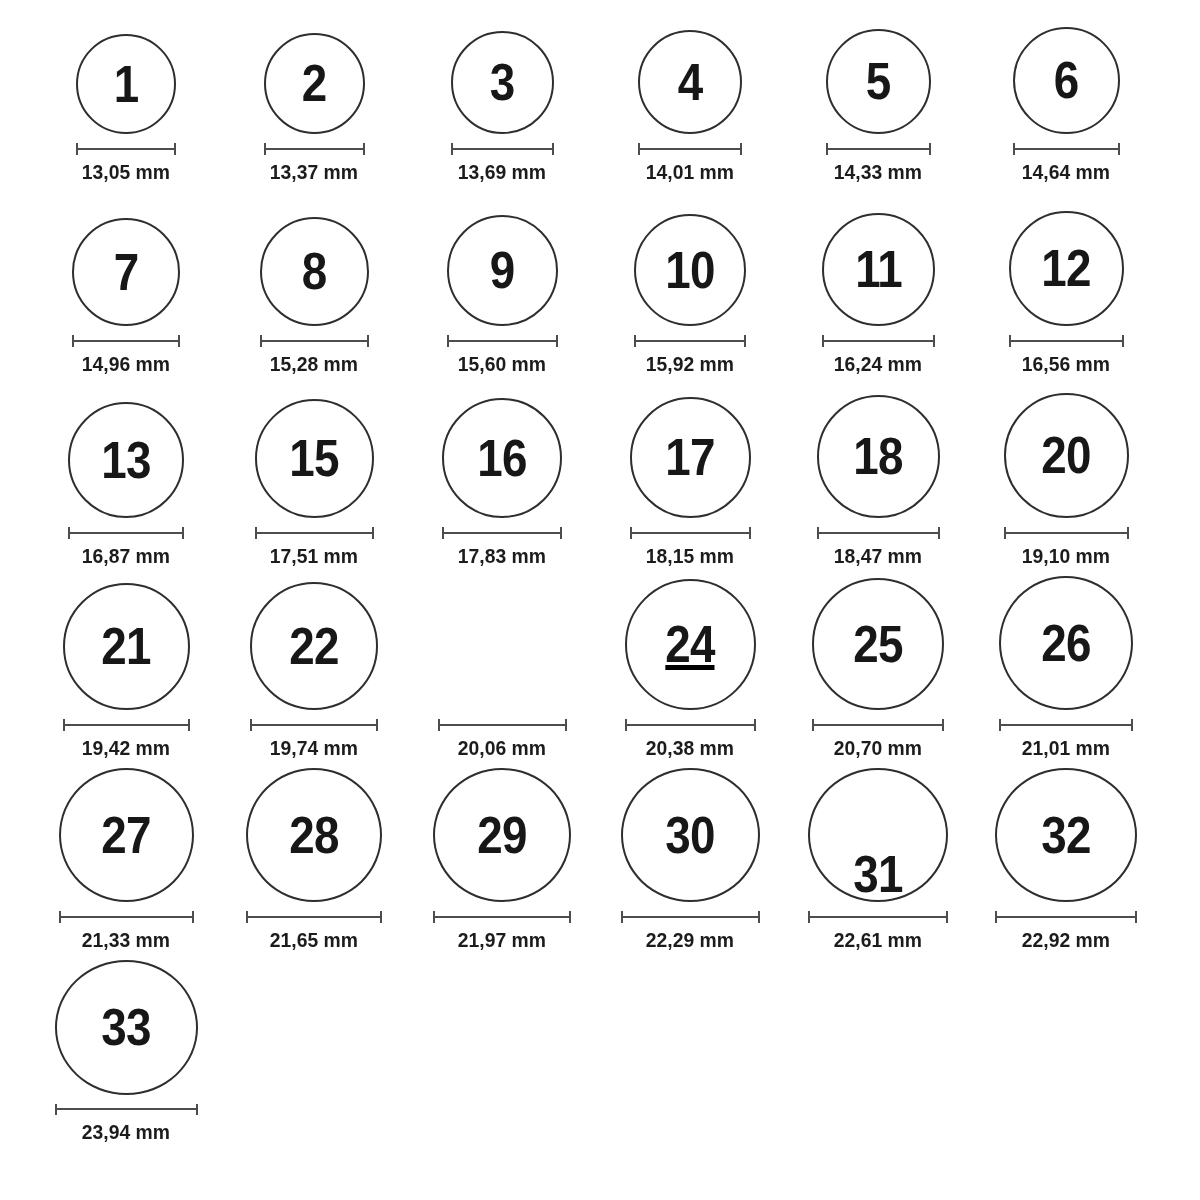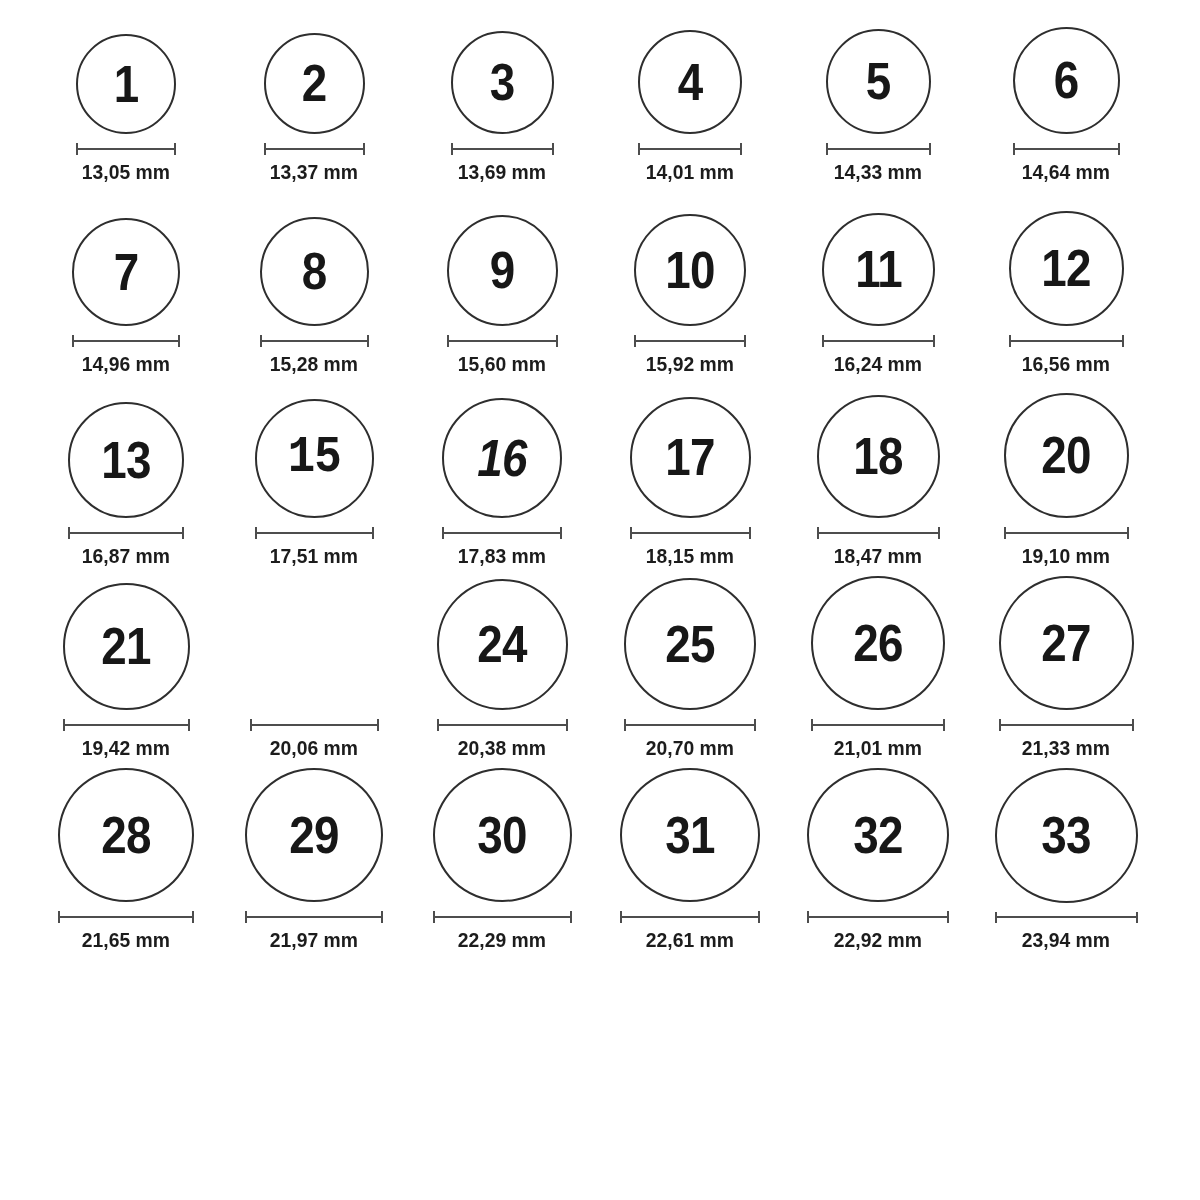--- a/index.html
+++ b/index.html
@@ -166,28 +166,28 @@
         <div class="mlabel">16,56 mm</div>
       </div>
       <div class="cell">
         <div class="circle" style="width: 116px; height: 116px;">
           <span class="num">13</span>
         </div>
         <div class="mline" style="width: 116px;"></div>
         <div class="mlabel">16,87 mm</div>
       </div>
       <div class="cell">
-        <div class="circle" style="width: 119px; height: 119px; font-family: Liberation Mono, monospace;">
+        <div class="circle" style="width: 119px; height: 119px;">
           <span class="num">15</span>
         </div>
         <div class="mline" style="width: 119px;"></div>
         <div class="mlabel">17,51 mm</div>
       </div>
       <div class="cell">
-        <div class="circle" style="width: 120px; height: 120px; font-style: italic;">
+        <div class="circle" style="width: 120px; height: 120px;">
           <span class="num">16</span>
         </div>
         <div class="mline" style="width: 120px;"></div>
         <div class="mlabel">17,83 mm</div>
       </div>
       <div class="cell">
         <div class="circle" style="width: 121px; height: 121px;">
           <span class="num">17</span>
         </div>
         <div class="mline" style="width: 121px;"></div>
@@ -208,25 +208,32 @@
         <div class="mlabel">19,10 mm</div>
       </div>
       <div class="cell">
         <div class="circle" style="width: 127px; height: 127px; text-align: center;">
           <span class="num">21</span>
         </div>
         <div class="mline" style="width: 127px;"></div>
         <div class="mlabel">19,42 mm</div>
       </div>
       <div class="cell">
+        <div class="circle" style="width: 128px; height: 128px;">
+          <span class="num">22</span>
+        </div>
+        <div class="mline" style="width: 128px;"></div>
+        <div class="mlabel">19,74 mm</div>
+      </div>
+      <div class="cell">
         <div class="mline" style="width: 129px;"></div>
         <div class="mlabel">20,06 mm</div>
       </div>
       <div class="cell">
-        <div class="circle" style="width: 131px; height: 131px;">
+        <div class="circle" style="width: 131px; height: 131px; text-decoration: underline;">
           <span class="num">24</span>
         </div>
         <div class="mline" style="width: 131px;"></div>
         <div class="mlabel">20,38 mm</div>
       </div>
       <div class="cell">
         <div class="circle" style="width: 132px; height: 132px;">
           <span class="num">25</span>
         </div>
         <div class="mline" style="width: 132px;"></div>
@@ -261,21 +268,21 @@
         <div class="mlabel">21,97 mm</div>
       </div>
       <div class="cell">
         <div class="circle" style="width: 139px; height: 139px;">
           <span class="num">30</span>
         </div>
         <div class="mline" style="width: 139px;"></div>
         <div class="mlabel">22,29 mm</div>
       </div>
       <div class="cell">
-        <div class="circle" style="width: 140px; height: 140px;">
+        <div class="circle" style="width: 140px; height: 140px; align-items: flex-end;">
           <span class="num">31</span>
         </div>
         <div class="mline" style="width: 140px;"></div>
         <div class="mlabel">22,61 mm</div>
       </div>
       <div class="cell">
         <div class="circle" style="width: 142px; height: 142px;">
           <span class="num">32</span>
         </div>
         <div class="mline" style="width: 142px;"></div>

